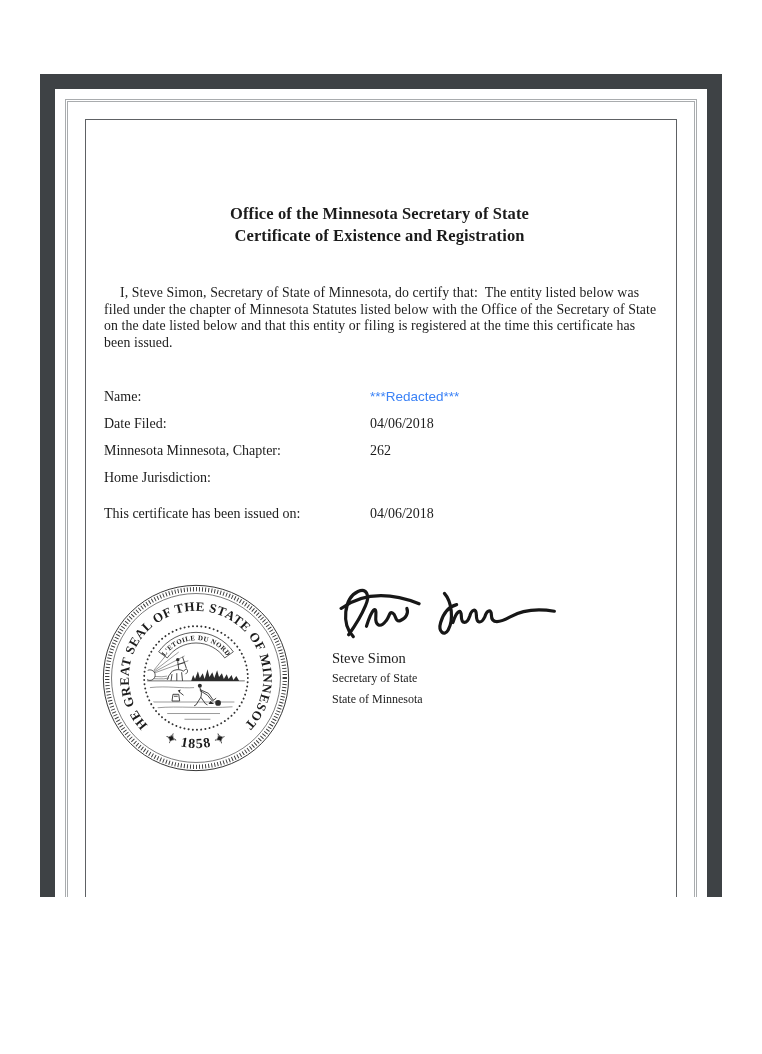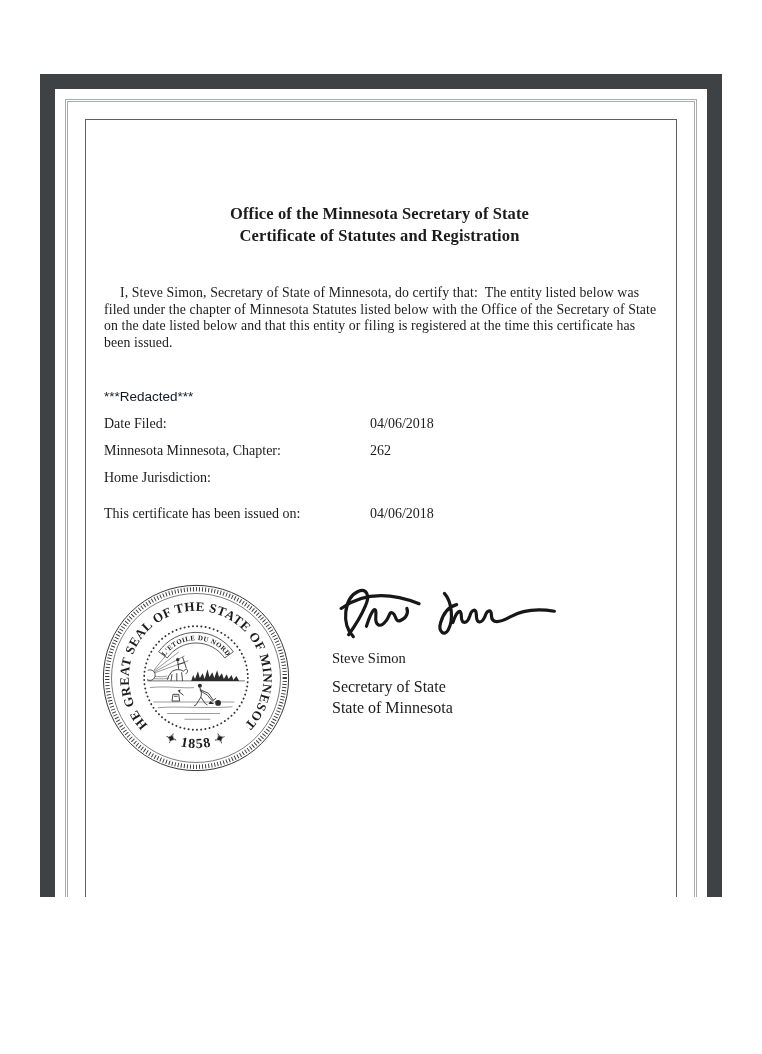--- a/index.html
+++ b/index.html
@@ -22,30 +22,30 @@
   
   .title{margin-top:40px;text-align:center;font-weight:bold;font-size:16.5px;line-height:22px;letter-spacing:.1px;}
   .paragraph{
     margin-top:38px;font-size:13.8px;line-height:16.5px;text-indent:16px;
     width:553px;white-space:pre-wrap;letter-spacing:.1px;
   }
   .fields{margin-top:38px;}
   .field-row{display:flex;font-size:14px;line-height:16px;margin-bottom:11px;}
   .field-label{flex:0 0 266px;}
   .field-value{flex:1;}
-  .value-redacted{font-family:"Liberation Sans",sans-serif;color:#0f172a;font-size:13.5px;}
+  .value-redacted{font-family:"Liberation Sans",sans-serif;color:#3b82f6;font-size:13.5px;}
   .issued-row{margin-top:20px;}
 
   
   .sign-block{display:flex;margin-top:60px;}
   .seal{margin-left:-4px;flex:0 0 auto;}
   .sig-col{margin-left:40px;padding-top:2px;}
   .sig-script{display:block;}
   .sig-name{font-size:14.5px;margin-top:4px;}
-  .sig-title{font-size:16px;line-height:21px;margin-top:9px;}
+  .sig-title{font-size:12px;line-height:21px;margin-top:1px;}
 
   
   .watermark{
     position:absolute;right:2px;top:980px;line-height:1;
     font-family:"Liberation Sans",sans-serif;font-weight:bold;font-size:58px;letter-spacing:-1px;
     white-space:nowrap;
   }
   .wm-prefix{color:#2bbf95;}
   .wm-suffix{color:#2d3a47;}
 </style>
@@ -57,27 +57,28 @@
   <div class="smudge"></div>
   <div class="scan-line"></div>
 
   <div class="frame">
     <div class="frame-mid">
       <div class="frame-inner">
         <div class="content">
 
           <div class="title">
             <div>Office of the Minnesota Secretary of State</div>
-            <div>Certificate of Statutes and Registration</div>
+            <div>Certificate of Existence and Registration</div>
           </div>
 
           <div class="paragraph">I, Steve Simon, Secretary of State of Minnesota, do certify that:  The entity listed below was filed under the chapter of Minnesota Statutes listed below with the Office of the Secretary of State on the date listed below and that this entity or filing is registered at the time this certificate has been issued.</div>
 
           <div class="fields">
             <div class="field-row">
+              <div class="field-label">Name:</div>
               <div class="field-value value-redacted">***Redacted***</div>
             </div>
             <div class="field-row">
               <div class="field-label">Date Filed:</div>
               <div class="field-value">04/06/2018</div>
             </div>
             <div class="field-row">
               <div class="field-label">Minnesota Minnesota, Chapter:</div>
               <div class="field-value">262</div>
             </div>

